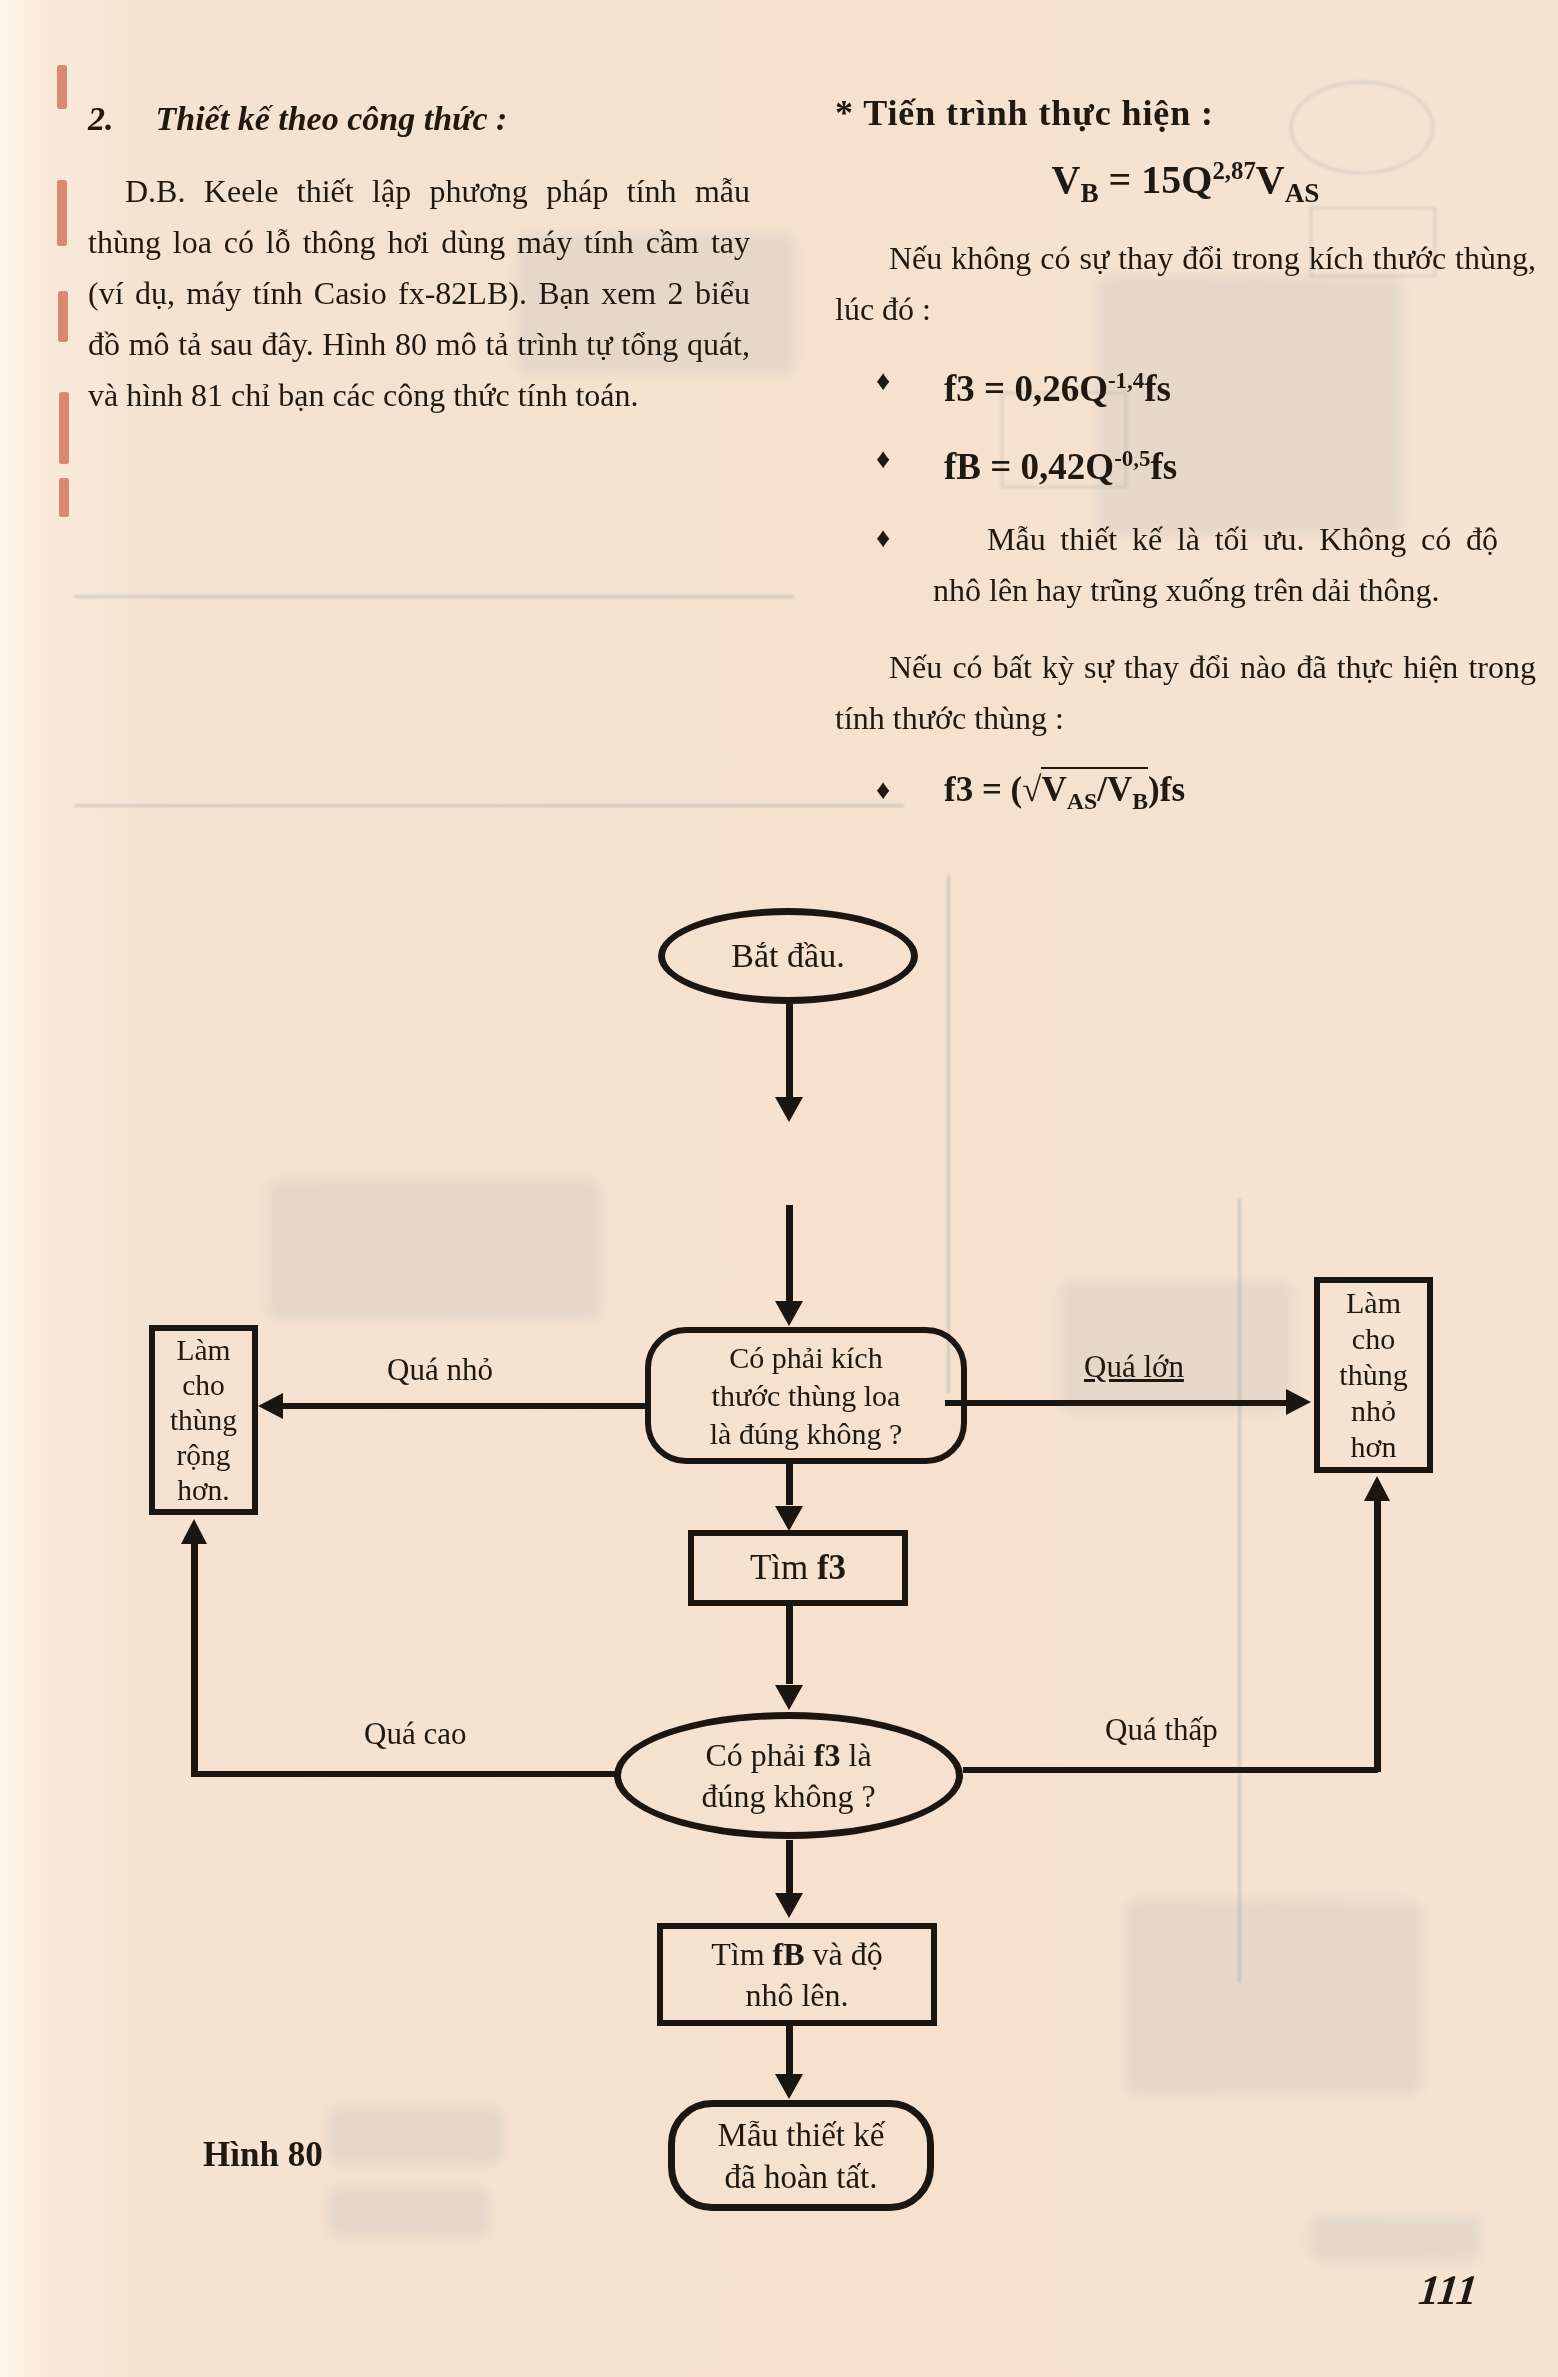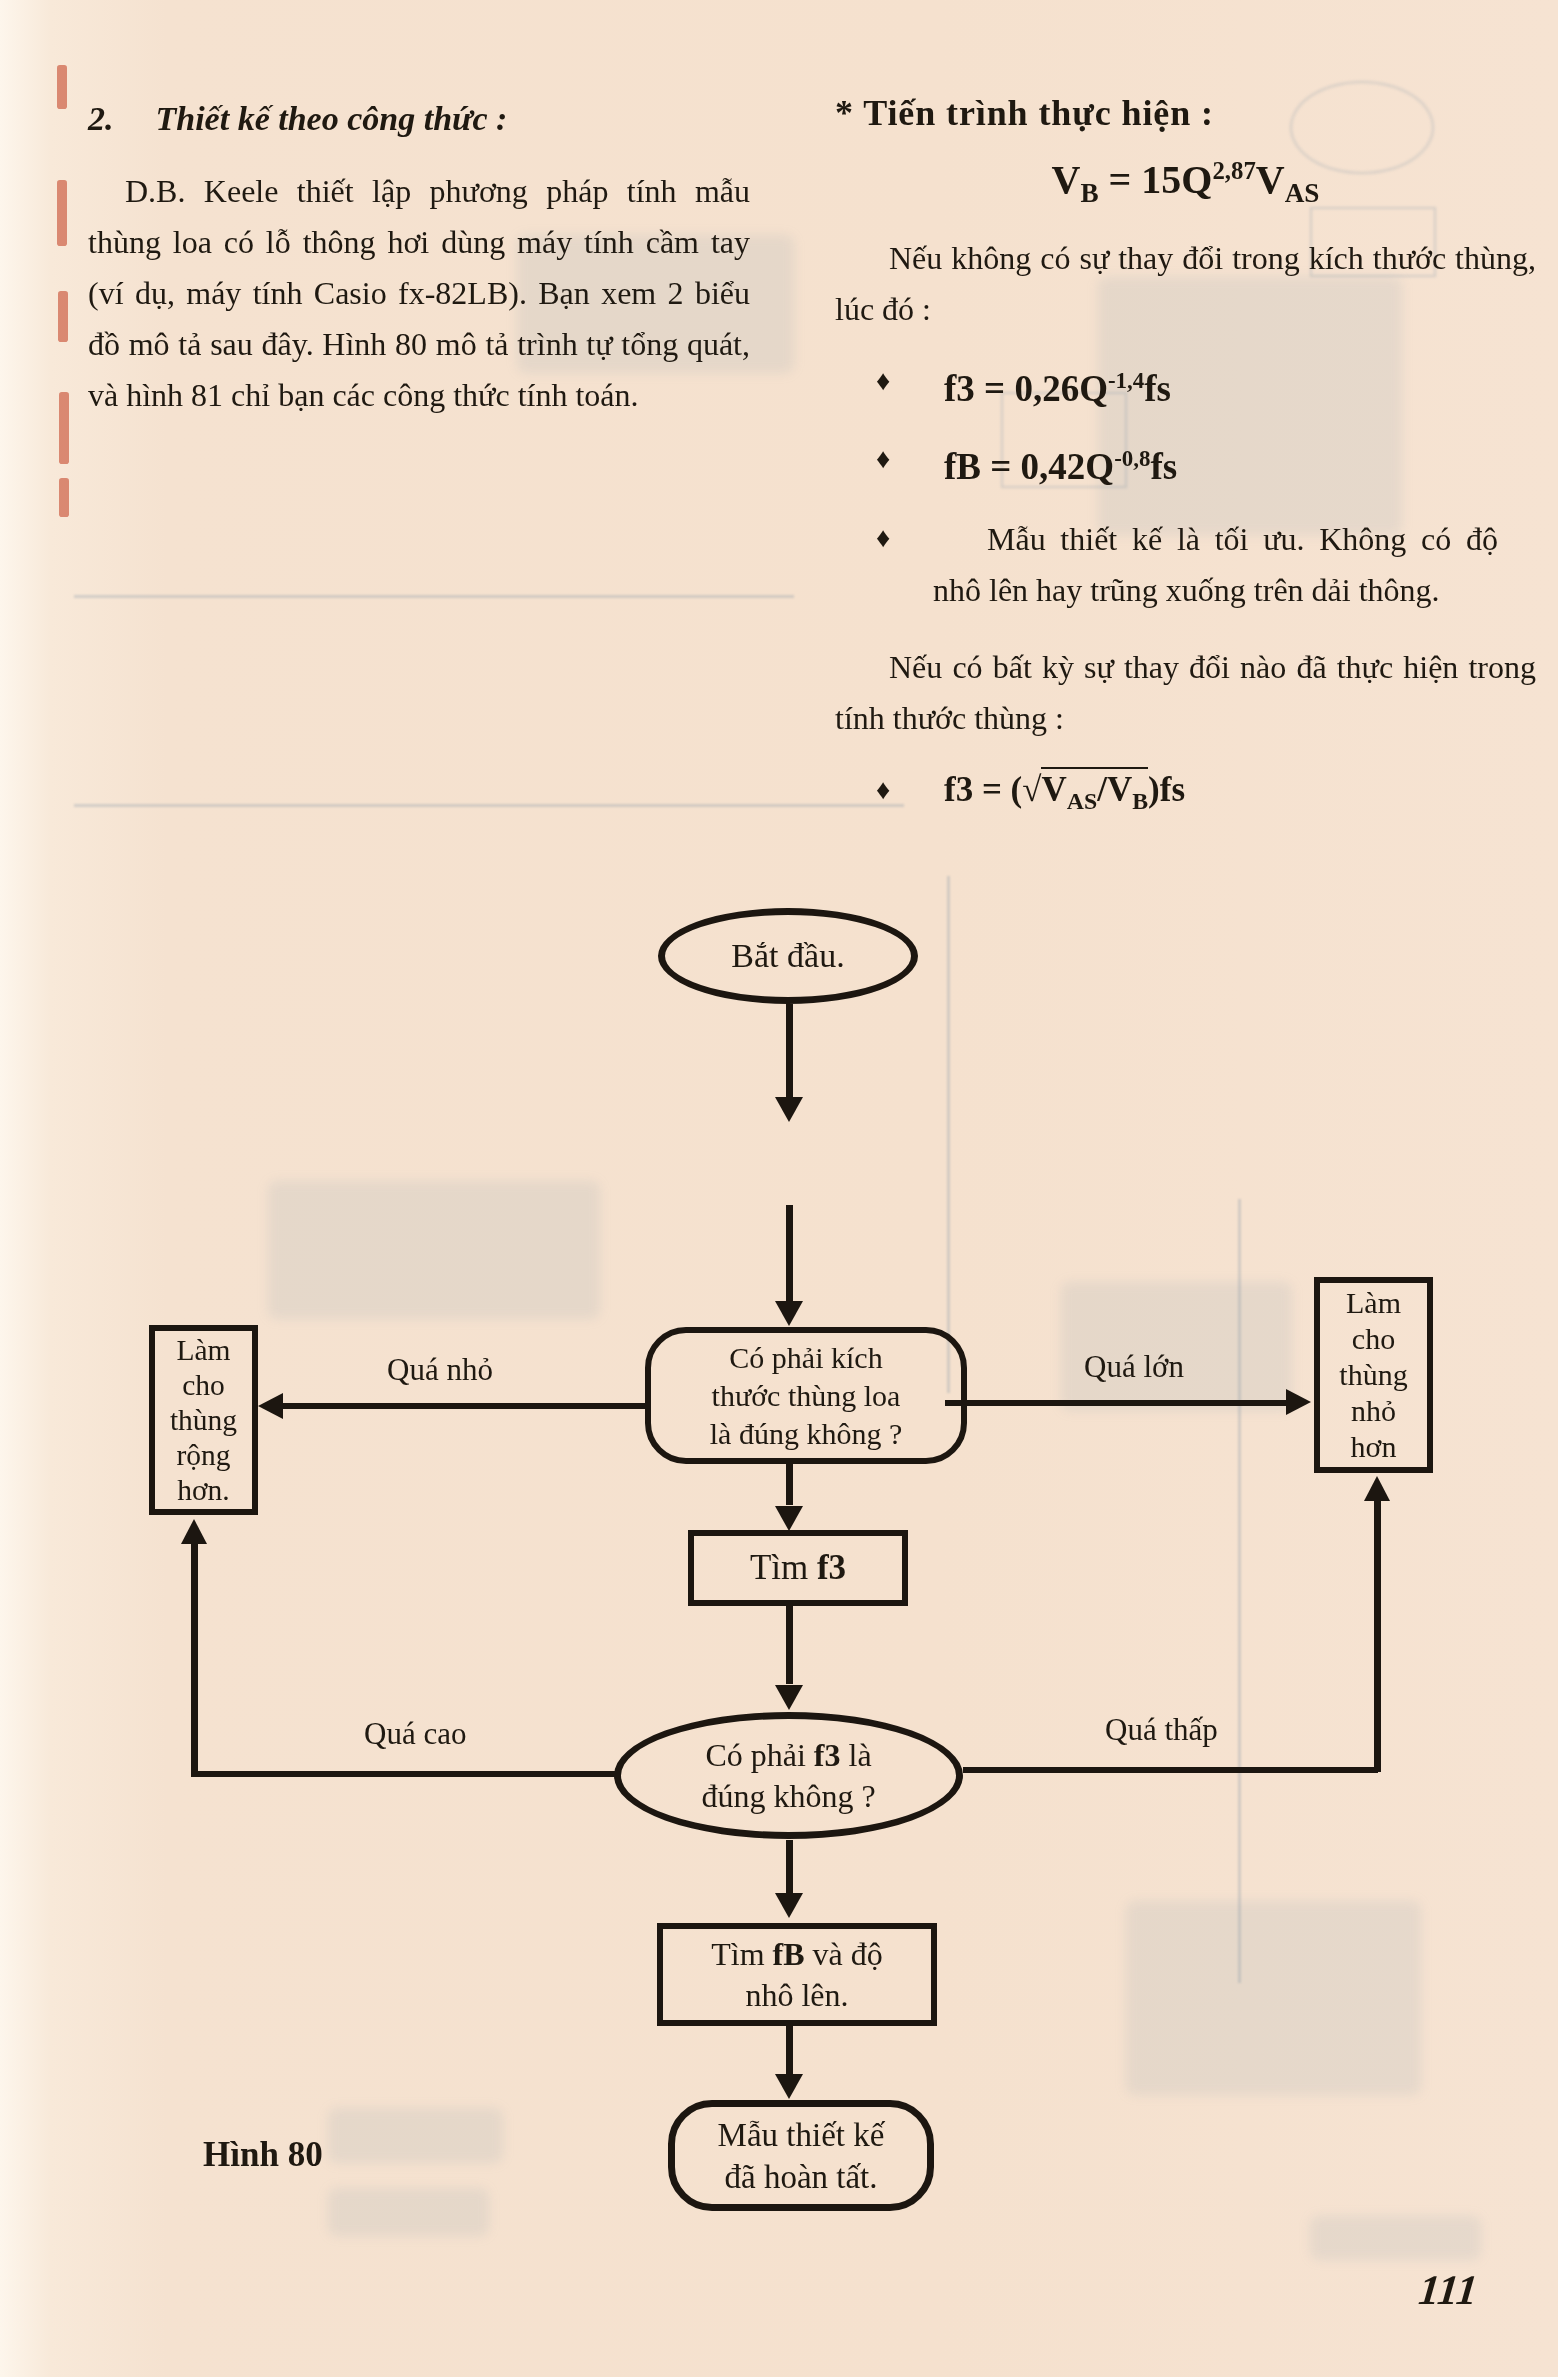--- a/index.html
+++ b/index.html
@@ -91,21 +91,21 @@
 
     <p class="para ind2" style="margin-top:24px;">Nếu không có sự thay đổi trong kích thước thùng, lúc đó :</p>
 
     <div class="bullet-row">
       <span class="diamond">♦</span>
       <span class="bform"><span>f3 = 0,26</span><span>Q</span><sup>-1,4</sup><span>fs</span></span>
     </div>
 
     <div class="bullet-row">
       <span class="diamond">♦</span>
-      <span class="bform"><span>fB = 0,42</span><span>Q</span><sup>-0,8</sup><span>fs</span></span>
+      <span class="bform"><span>fB = 0,42</span><span>Q</span><sup>-0,5</sup><span>fs</span></span>
     </div>
 
     <div class="bullet-row">
       <span class="diamond" style="width:98px;">♦</span>
       <span class="btext">Mẫu thiết kế là tối ưu. Không có độ nhô lên hay trũng xuống trên dải thông.</span>
     </div>
 
     <p class="para ind2" style="margin-top:26px;">Nếu có bất kỳ sự thay đổi nào đã thực hiện trong tính thước thùng :</p>
 
     <div class="bullet-row">
@@ -132,21 +132,21 @@
       <div>thước thùng loa</div>
       <div>là đúng không ?</div>
     </div>
 
     <div class="hline" style="left:277px;top:1403px;width:369px;"></div>
     <div class="ah ah-left" style="left:258px;top:1393px;"></div>
     <div class="branch-label" style="left:387px;top:1352px;">Quá nhỏ</div>
 
     <div class="hline" style="left:945px;top:1400px;width:341px;"></div>
     <div class="ah ah-right" style="left:1286px;top:1389px;"></div>
-    <div class="branch-label" style="left:1084px;top:1349px;">Quá lớn</div>
+    <div class="branch-label" style="left:1084px;top:1349px;text-decoration:underline;">Quá lớn</div>
 
     <div class="node" style="left:149px;top:1325px;width:109px;height:190px;font-size:29.5px;line-height:35px;">
       <div>Làm</div>
       <div>cho</div>
       <div>thùng</div>
       <div>rộng</div>
       <div>hơn.</div>
     </div>
 
     <div class="node" style="left:1314px;top:1277px;width:119px;height:196px;font-size:30px;line-height:36px;">

